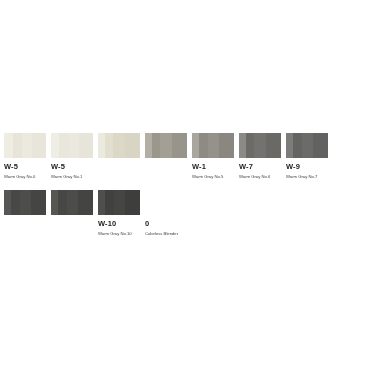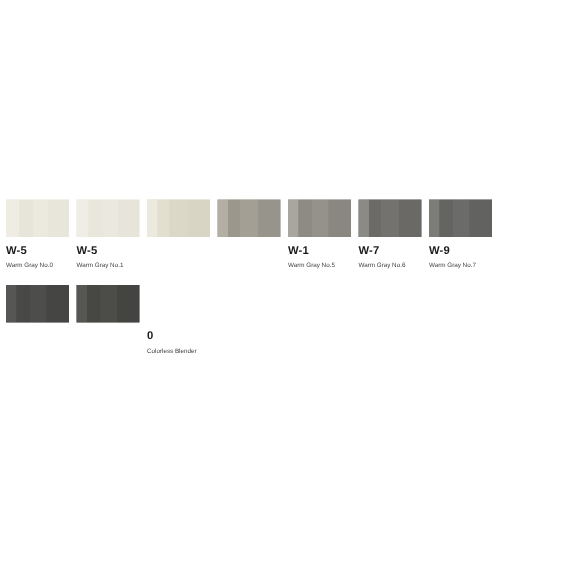--- a/index.html
+++ b/index.html
@@ -181,20 +181,32 @@
         </div>
         <div class="swatch-cell">
           <div class="swatch-chip" style="background: rgb(74, 74, 71);">
             <span class="band" style="left: 0px; width: 7px; background: rgb(86, 86, 83);"></span>
             <span class="band" style="left: 7px; width: 9px; background: rgb(71, 71, 69);"></span>
             <span class="band" style="left: 16px; width: 11px; background: rgb(76, 76, 73);"></span>
             <span class="band" style="left: 27px; width: 15px; background: rgb(68, 68, 66);"></span>
           </div>
         </div>
         <div class="swatch-cell">
+          <div class="swatch-chip" style="background: rgb(67, 67, 65);">
+            <span class="band" style="left: 0px; width: 7px; background: rgb(79, 79, 77);"></span>
+            <span class="band" style="left: 7px; width: 9px; background: rgb(65, 65, 64);"></span>
+            <span class="band" style="left: 16px; width: 11px; background: rgb(69, 69, 67);"></span>
+            <span class="band" style="left: 27px; width: 15px; background: rgb(62, 62, 60);"></span>
+          </div>
+          <div class="swatch-labels">
+            <div class="swatch-code">W-10</div>
+            <div class="swatch-name">Warm Gray No.10</div>
+          </div>
+        </div>
+        <div class="swatch-cell">
           <div class="swatch-chip empty"></div>
           <div class="swatch-labels">
             <div class="swatch-code">0</div>
             <div class="swatch-name">Colorless Blender</div>
           </div>
         </div>
       </div>
     </div>
 </div>
 

